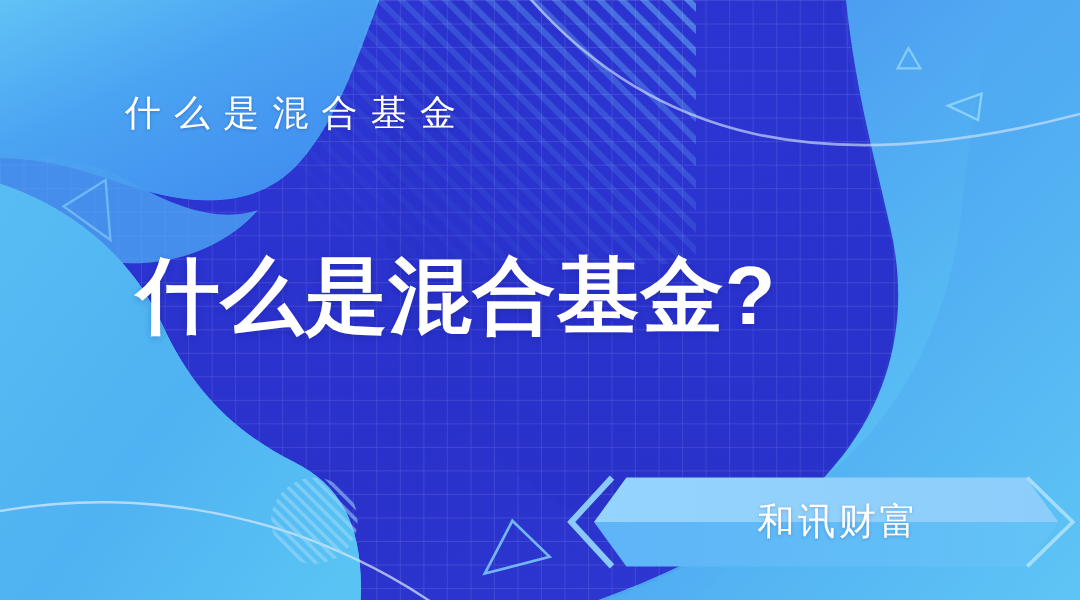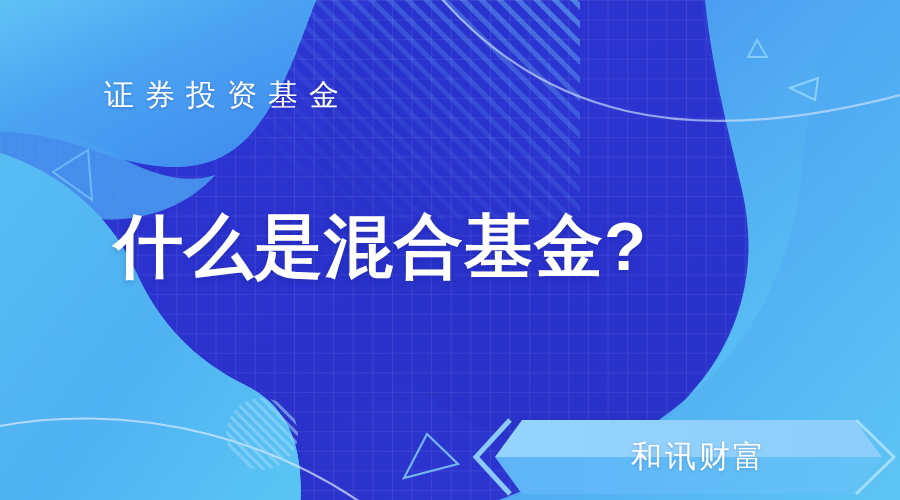--- a/index.html
+++ b/index.html
@@ -63,21 +63,21 @@
     font-weight: 700;
     letter-spacing: 1px;
     white-space: nowrap;
     text-shadow: 0 2px 6px rgba(10,20,110,.22);
   }
 
   
   .brand-banner {
     position: absolute;
     left: 470px;
-    top: 414px;
+    top: 392px;
     width: 430px;
     height: 86px;
     z-index: 45;
   }
   .brand-label {
     position: absolute;
     left: 0;
     top: 0;
     width: 430px;
     height: 86px;
@@ -266,17 +266,17 @@
       <path d="M 52,6 L 385,6 L 412,43 L 52,43 L 25,43 Z" fill="url(#gBannerTop)"></path>
 
       <path d="M 25,43 L 412,43 L 385,80 L 52,80 Z" fill="url(#gBannerBot)"></path>
 
       <path d="M 386,6 L 424,43 L 386,80" fill="none" stroke="#b3e2fd" stroke-opacity="0.85" stroke-width="3"></path>
     </svg>
     <div class="brand-label">和讯财富</div>
   </div>
 
   <div class="text-layer">
-    <div class="eyebrow">证券投资基金</div>
+    <div class="eyebrow">什么是混合基金</div>
     <div class="headline">什么是混合基金?</div>
   </div>
 
 </div>
 
 </body></html>

